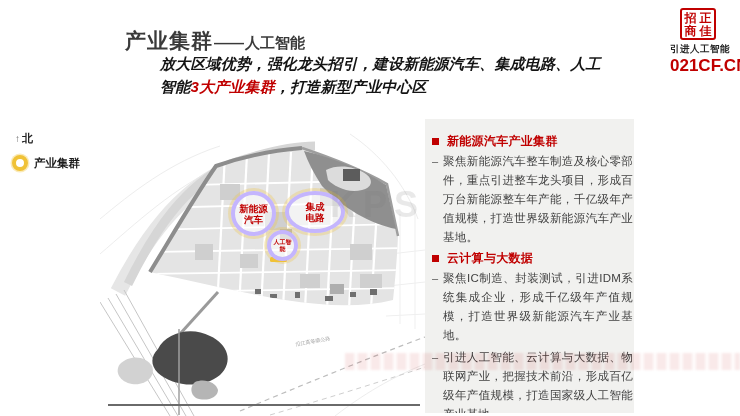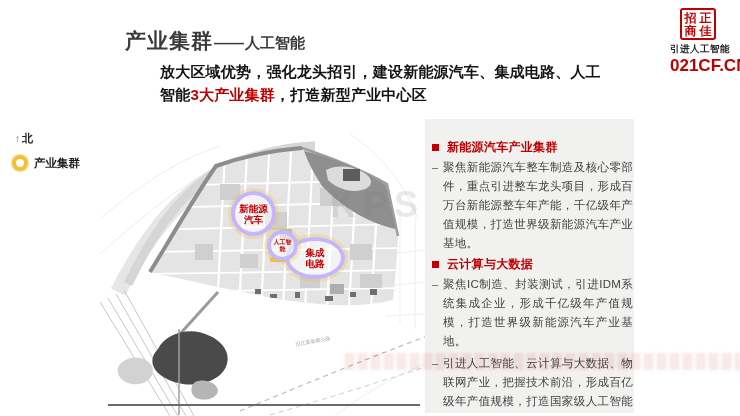--- a/index.html
+++ b/index.html
@@ -3,22 +3,22 @@
 <meta charset="utf-8">
 <style>
   html,body{margin:0;padding:0;background:#fff;}
   .slide{position:relative;width:740px;height:416px;background:#ffffff;overflow:hidden;
          font-family:"Liberation Sans",sans-serif;}
   
   .title-row{position:absolute;left:125px;top:27px;display:flex;align-items:baseline;color:#3a3a3a;}
   .title-main{font-family:"Liberation Serif",serif;font-size:21px;font-weight:700;letter-spacing:1px;}
   .title-dash{font-size:15px;font-weight:700;margin:0 1px;}
   .title-sub{font-family:"Liberation Serif",serif;font-size:15px;font-weight:700;}
-  .subtitle{position:absolute;left:160px;top:60px;width:450px;font-size:15px;font-weight:700;
-            color:#141414;line-height:23px;letter-spacing:0.2px;}
+  .subtitle{position:absolute;left:160px;top:52px;width:450px;font-size:15px;font-weight:700;
+            color:#141414;line-height:23px;letter-spacing:0.2px;font-style:italic;}
   .subtitle .hl{color:#C00000;}
   
   .brand{position:absolute;left:670px;top:8px;width:56px;text-align:center;}
   .seal{width:30px;height:26px;border:2px solid #C00000;border-radius:3px;margin:0 auto 3px;
         display:grid;grid-template-columns:1fr 1fr;place-items:center;padding:1px;
         font-family:"Liberation Serif",serif;font-weight:700;color:#C00000;font-size:12px;line-height:12px;}
   .site-name{font-size:9.5px;font-weight:700;color:#222;letter-spacing:0.5px;white-space:nowrap;}
   .site-url{font-size:17px;font-weight:700;color:#C00000;white-space:nowrap;text-align:center;}
   
   .north{position:absolute;left:15px;top:131px;font-size:11px;font-weight:700;color:#222;}
@@ -29,25 +29,25 @@
   .legend-label{font-size:11.5px;font-weight:700;color:#1c1c1c;}
   
   .map{position:absolute;left:100px;top:124px;width:325px;height:292px;z-index:1;}
   .map svg{display:block;}
   
   .cluster{position:absolute;box-sizing:border-box;border:4px solid #c4b5fd;border-radius:50%;
            background:rgba(255,255,255,0.55);box-shadow:0 0 0 3px rgba(240,194,55,0.28);
            display:flex;flex-direction:column;align-items:center;justify-content:center;
            color:#C00000;font-weight:700;text-align:center;z-index:3;}
   .c1{left:231px;top:191px;width:45px;height:45px;font-size:9.5px;line-height:11px;}
-  .c2{left:285px;top:191px;width:60px;height:42px;font-size:9.5px;line-height:11px;margin-top:46px;}
+  .c2{left:285px;top:191px;width:60px;height:42px;font-size:9.5px;line-height:11px;}
   .c3{left:267px;top:230px;width:31px;height:31px;font-size:6px;line-height:7px;}
   
   .panel{position:absolute;left:425px;top:119px;width:209px;height:294px;background:#f1f1ef;
-         box-sizing:border-box;padding:17px 1px 4px 5px;overflow:hidden;z-index:3;}
+         box-sizing:border-box;padding:11px 1px 4px 5px;overflow:hidden;z-index:3;}
   .sec-title{display:flex;align-items:center;gap:8px;margin:3px 0 2px 2px;}
   .sec-title .sq{width:7px;height:7px;background:#C00000;flex:0 0 auto;}
   .sec-title .t{font-size:12px;font-weight:700;color:#C00000;letter-spacing:0.3px;}
   .sec-body{display:flex;margin:1px 0 3px 0;}
   .sec-body .dash{flex:0 0 13px;font-size:11px;color:#555;line-height:19px;padding-left:2px;box-sizing:border-box;}
   .sec-body .txt{flex:0 0 190px;font-size:11.5px;color:#3f3f3f;line-height:19px;
                  text-align:justify;letter-spacing:0.2px;}
   
   .wm-kps{position:absolute;left:330px;top:184px;z-index:4;font-size:36px;font-weight:700;
           color:rgba(120,120,120,0.16);letter-spacing:7px;pointer-events:none;}

